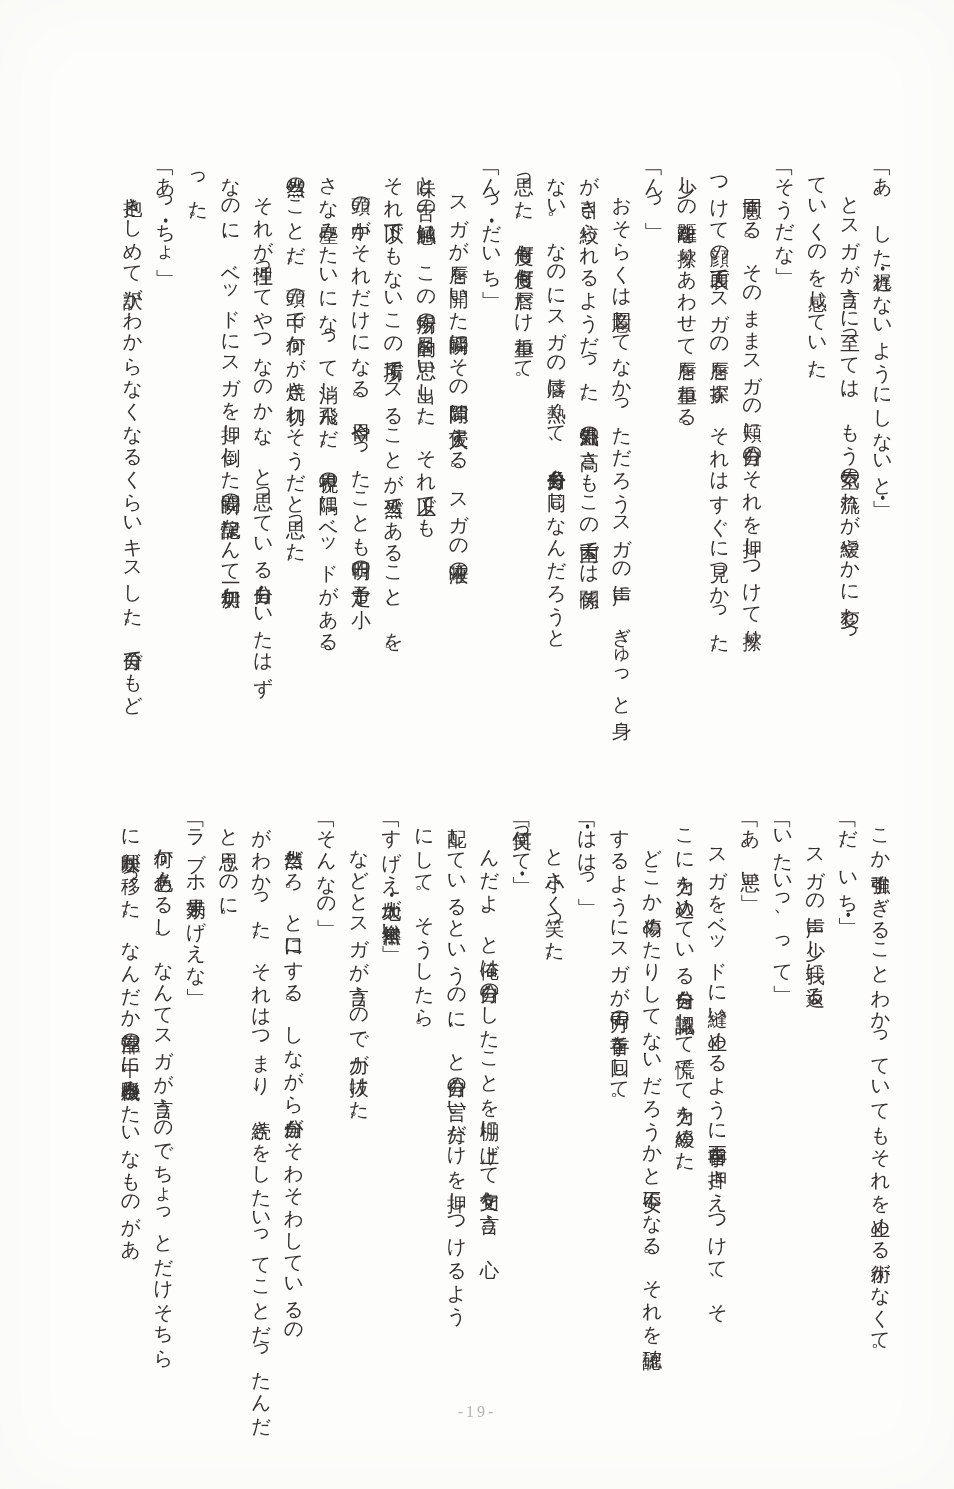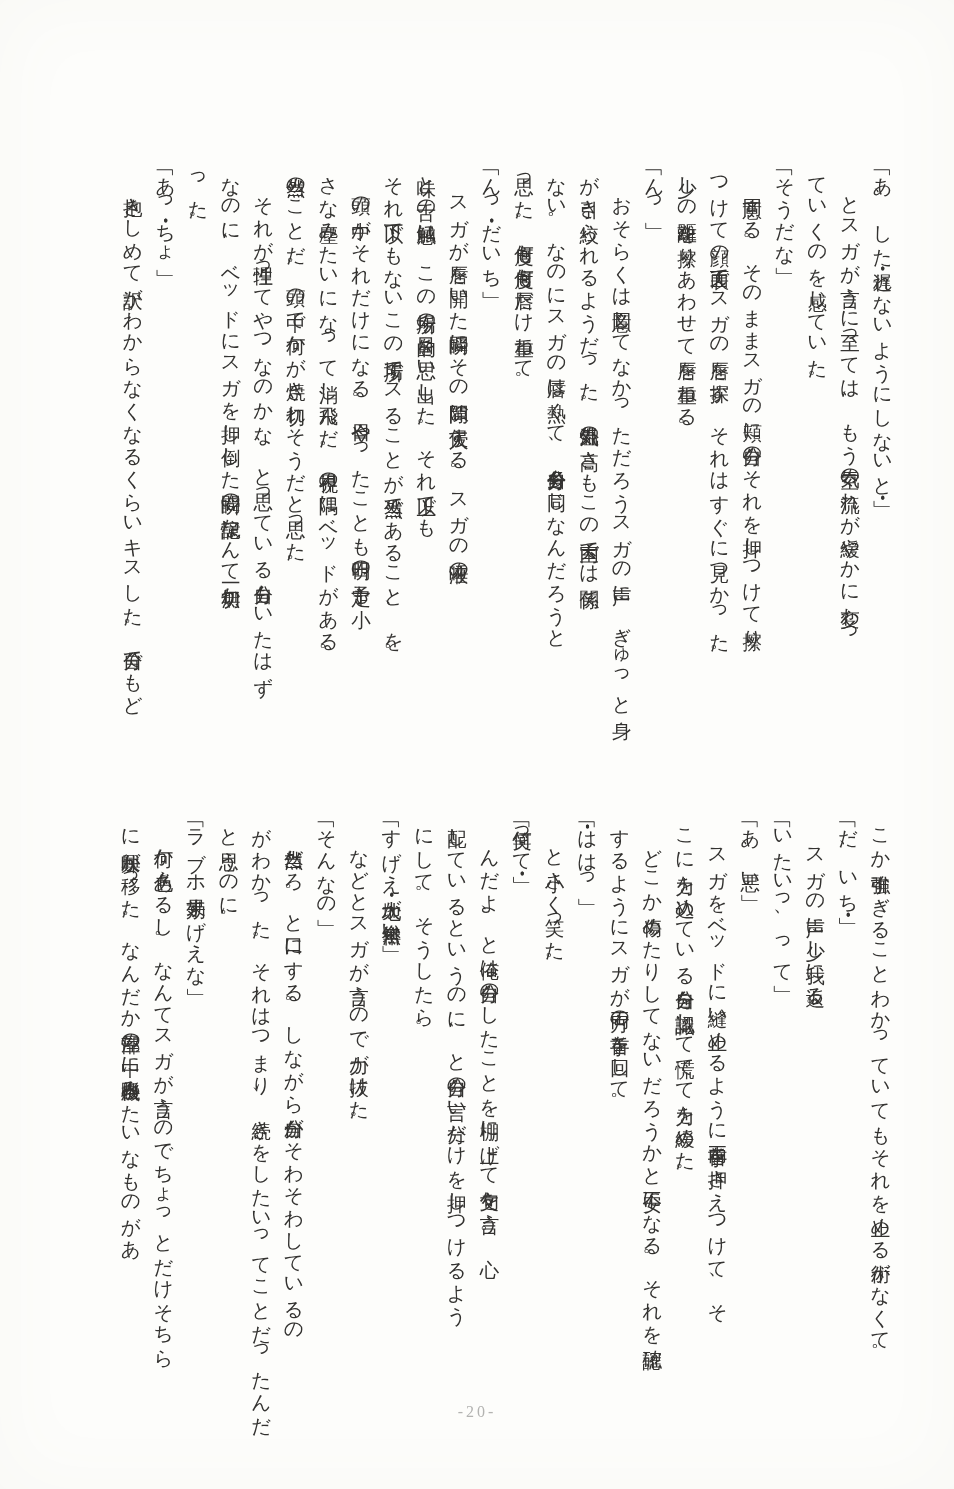--- a/index.html
+++ b/index.html
@@ -109,15 +109,15 @@
       <div class="line indent">などとスガが言うので力が抜けた。</div>
       <div class="line">「そんなの」</div>
       <div class="line indent">当然だろ。と口にする。しながら自分がそわそわしているの</div>
       <div class="line">がわかった。それはつまり、続きをしたいってことだったんだ</div>
       <div class="line">と思うのに。</div>
       <div class="line">「ラブホ効果すげえな」</div>
       <div class="line indent">何か色々あるし。なんてスガが言うのでちょっとだけそちら</div>
       <div class="line">に興味が移った。なんだか部屋の中に自販機みたいなものがあ</div>
     </div>
 
-  <div class="page-number">-20-</div>
+  <div class="page-number">-19-</div>
 
 </div>
 
 </body></html>

